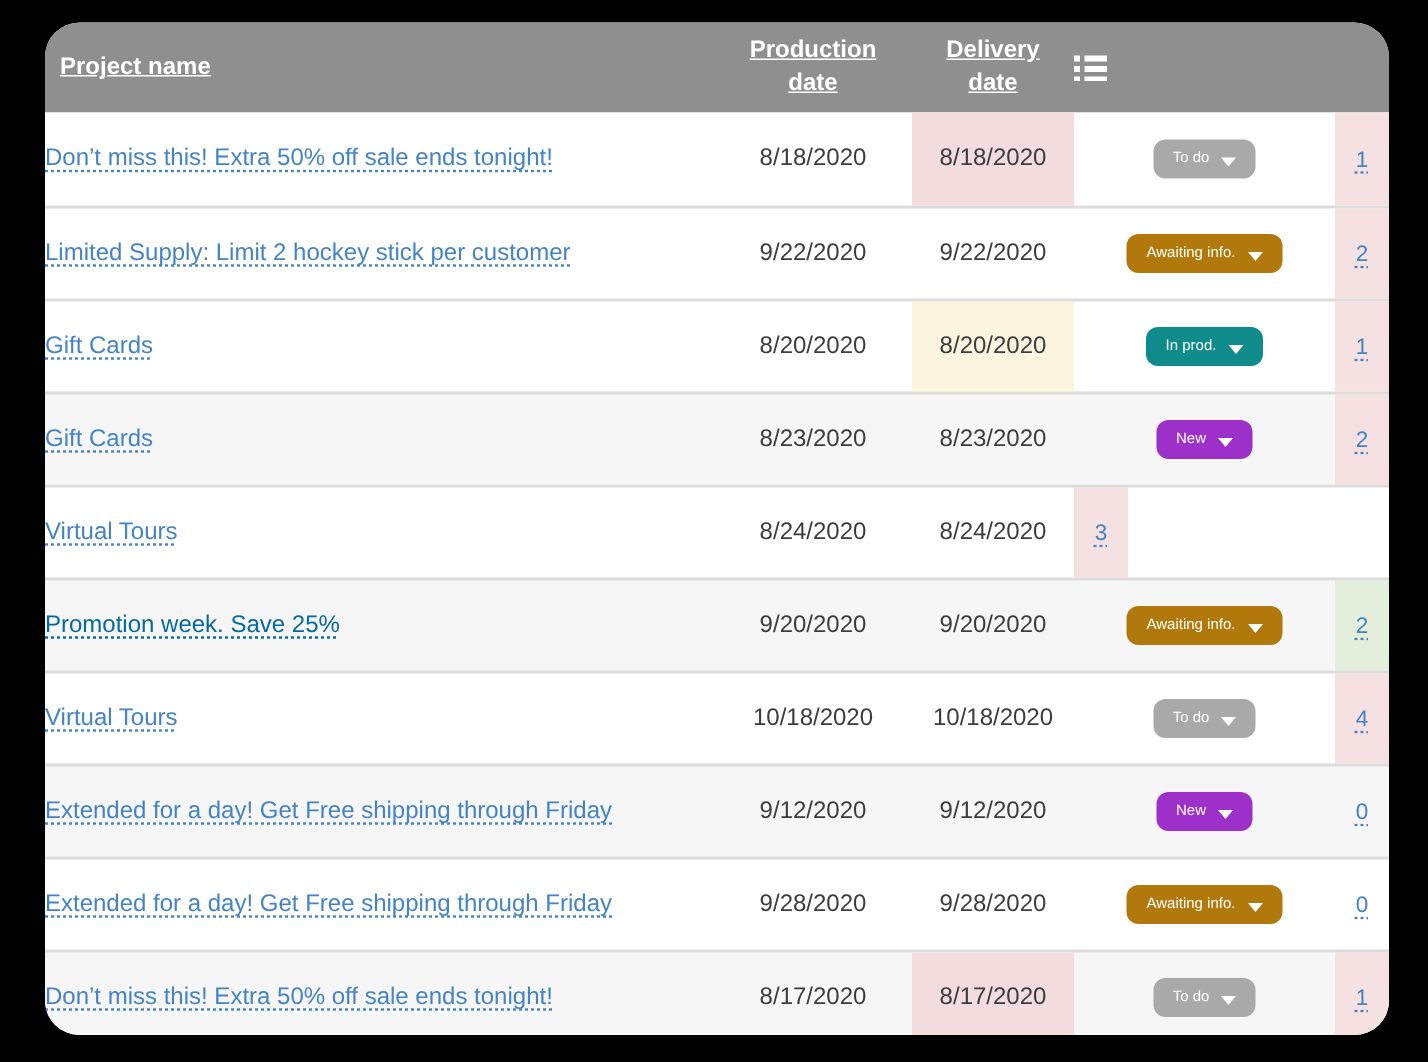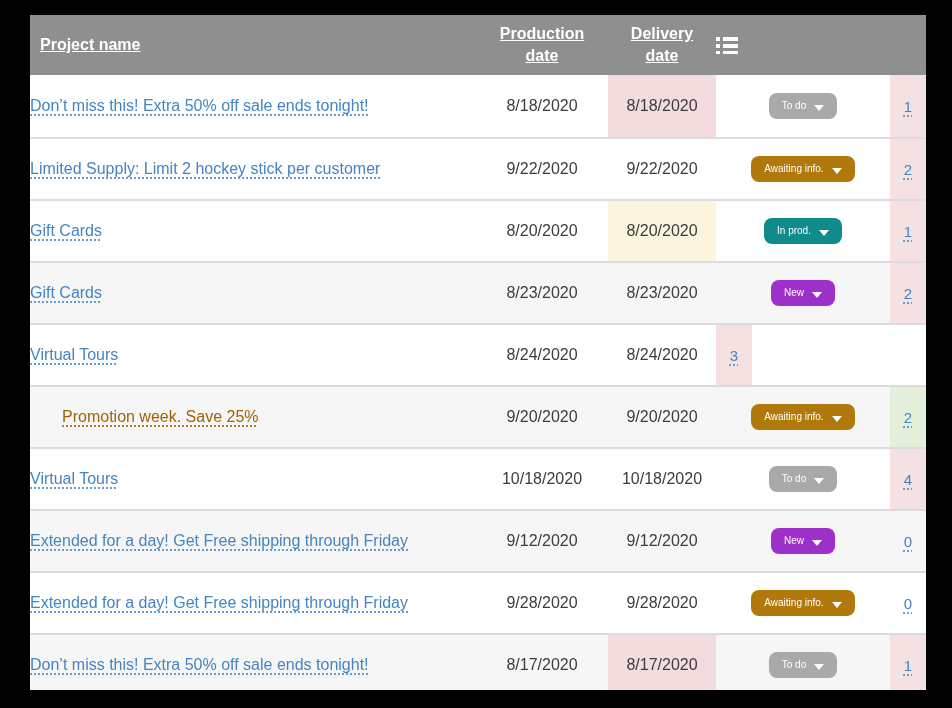--- a/index.html
+++ b/index.html
@@ -1,20 +1,20 @@
 <!DOCTYPE html>
 <html><head>
 <meta charset="utf-8">
 <style>
   * { margin: 0; padding: 0; box-sizing: border-box; }
   html, body { width: 952px; height: 708px; background: #000; overflow: hidden;
     font-family: "Liberation Sans", sans-serif; }
   .stage { position: relative; width: 952px; height: 708px; background: #000; }
   .table-wrap { position: absolute; left: 30px; top: 15px; width: 896px; height: 675px;
-    background: #fff; overflow: hidden; }
+    background: #fff; overflow: hidden; border-radius: 23px; }
 
   
   .thead { display: flex; height: 60px; align-items: center; }
   .th { display: flex; align-items: center; justify-content: center; height: 100%; }
   .th a { color: #fff; font-weight: bold; font-size: 16px; text-decoration: underline;
     text-align: center; line-height: 1.4; cursor: pointer; }
   .th-name { width: 446px; justify-content: flex-start; padding-left: 10px; }
   .th-prod { width: 132px; } .th-prod a { max-width: 95px; }
   .th-del  { width: 108px; } .th-del a { max-width: 70px; }
   .th-status { width: 174px; }
@@ -148,21 +148,21 @@
     </div>
     <div class="td td-prod" style="color: rgb(60, 60, 60);">8/24/2020</div>
     <div class="td td-del" style="color: rgb(60, 60, 60);">8/24/2020</div>
     <div class="td td-count" style="background: rgb(245, 224, 226);">
       <a class="clink" style="color: rgb(68, 132, 196);">3</a>
     </div>
   </div>
 
   <div class="row" style="border-top-color: rgb(220, 220, 220); background: rgb(246, 246, 246);">
     <div class="td td-name">
-      <a class="plink" style="color: #a16207; margin-left: 32px;">Promotion week. Save 25%</a>
+      <a class="plink" style="color: #0369a1;">Promotion week. Save 25%</a>
     </div>
     <div class="td td-prod" style="color: rgb(60, 60, 60);">9/20/2020</div>
     <div class="td td-del" style="color: rgb(60, 60, 60);">9/20/2020</div>
     <div class="td td-status">
       <button class="badge" style="background: rgb(177, 121, 11);">
         <span>Awaiting info.</span>
         <span class="caret"></span>
       </button>
     </div>
     <div class="td td-count" style="background: rgb(227, 239, 219);">

